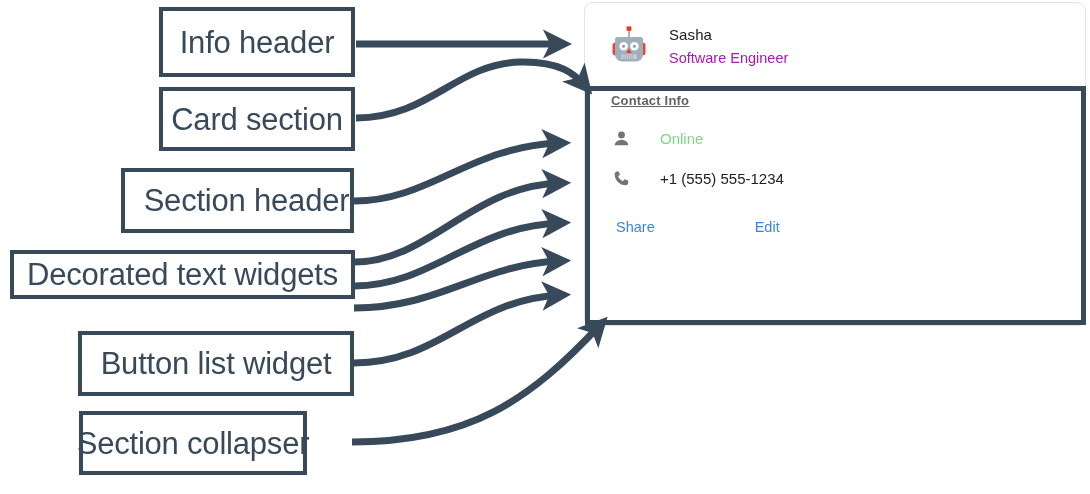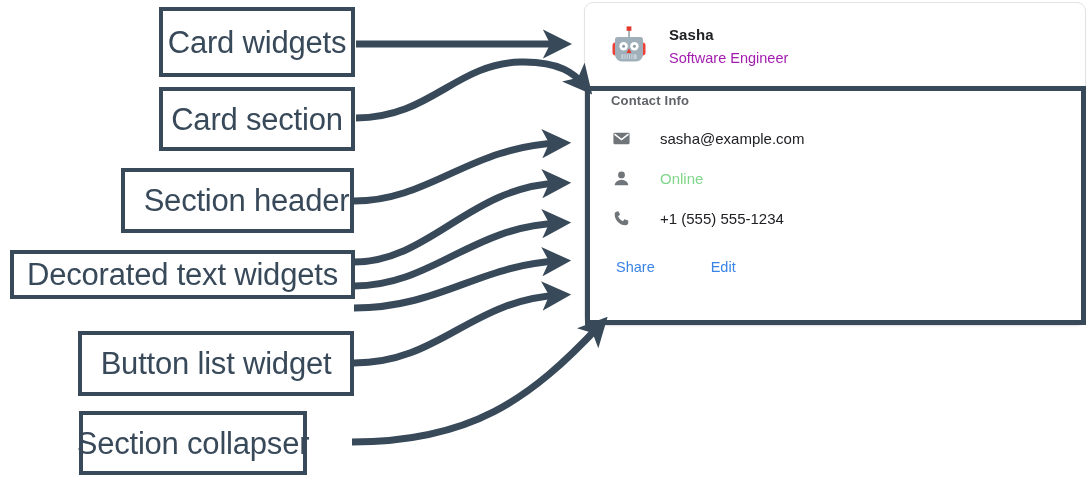--- a/index.html
+++ b/index.html
@@ -86,40 +86,41 @@
     margin-right: 18px;
   }
 
   .card-header-text {
     display: flex;
     flex-direction: column;
     justify-content: center;
   }
   .card-title {
     font-size: 15px;
-    font-weight: bold;
+    font-weight: normal;
     color: #202124;
     letter-spacing: 0.1px;
     margin-bottom: 7px;
   }
   .card-subtitle {
     font-size: 14.5px;
     color: #a21caf;
   }
 
   
   .card-section {
     padding: 18px 0 0 26px;
   }
   .section-header {
     font-size: 13px;
     font-weight: bold;
     color: #5f6368;
     letter-spacing: 0.2px;
     margin-bottom: 17px;
+    text-decoration: underline;
   }
   .deco-row {
     display: flex;
     align-items: center;
     height: 26px;
     margin-bottom: 14px;
   }
   .deco-icon {
     width: 20px;
     height: 20px;
@@ -137,20 +138,21 @@
   .deco-text.status-online {
     color: #81d68b;
   }
 
   
   .button-list {
     display: flex;
     align-items: flex-end;
     margin-top: 24px;
     margin-left: -3px;
+    gap: 44px;
   }
   .btn-link {
     font-size: 14.5px;
     color: #3a84e4;
     background: none;
     border: none;
     padding: 4px 8px;
     font-family: "Liberation Sans", sans-serif;
     cursor: pointer;
   }
@@ -193,21 +195,21 @@
   <path d="M354,286 C432,286 472,226 560,223" stroke="#38495a" stroke-width="7" fill="none" marker-end="url(#arrowhead)"></path>
 
   <path d="M354,308 C440,308 480,264 560,261" stroke="#38495a" stroke-width="7" fill="none" marker-end="url(#arrowhead)"></path>
 
   <path d="M354,363 C440,363 470,300 560,295" stroke="#38495a" stroke-width="7" fill="none" marker-end="url(#arrowhead)"></path>
 
   <path d="M352,442 C470,442 530,400 600,325" stroke="#38495a" stroke-width="7" fill="none" marker-end="url(#arrowhead)"></path>
 </svg>
 
 <div class="callout" style="left:159px; top:7px; width:196px; height:70px;">
-  <span>Card widgets</span>
+  <span>Info header</span>
 </div>
 
 <div class="callout" style="left:159px; top:87px; width:196px; height:64px;">
   <span>Card section</span>
 </div>
 
 <div class="callout" style="left:121px; top:168px; width:233px; height:65px;padding-left:18px;">
   <span>Section header</span>
 </div>
 
@@ -257,29 +259,20 @@
     <span class="card-header-text">
       <span class="card-title">Sasha</span>
       <span class="card-subtitle">Software Engineer</span>
     </span>
   </div>
 
   <div class="card-section">
 
     <div class="section-header">Contact Info</div>
 
-    <div class="deco-row">
-      <span class="deco-icon">
-        <svg viewBox="0 0 20 20" width="19" height="19" xmlns="http://www.w3.org/2000/svg">
-          <rect x="1.5" y="4" width="17" height="12" rx="1.2" fill="#70757a"></rect>
-          <path d="M2.6,5.4 L10,11.2 L17.4,5.4" fill="none" stroke="#ffffff" stroke-width="1.6"></path>
-        </svg>
-      </span>
-      <span class="deco-text">sasha@example.com</span>
-    </div>
 
     <div class="deco-row">
       <span class="deco-icon">
         <svg viewBox="0 0 20 20" width="19" height="19" xmlns="http://www.w3.org/2000/svg">
           <circle cx="10" cy="6.2" r="3.6" fill="#70757a"></circle>
           <path d="M2.8,17 a7.2,5.6 0 0 1 14.4,0 z" fill="#70757a"></path>
         </svg>
       </span>
       <span class="deco-text status-online">Online</span>
     </div>

